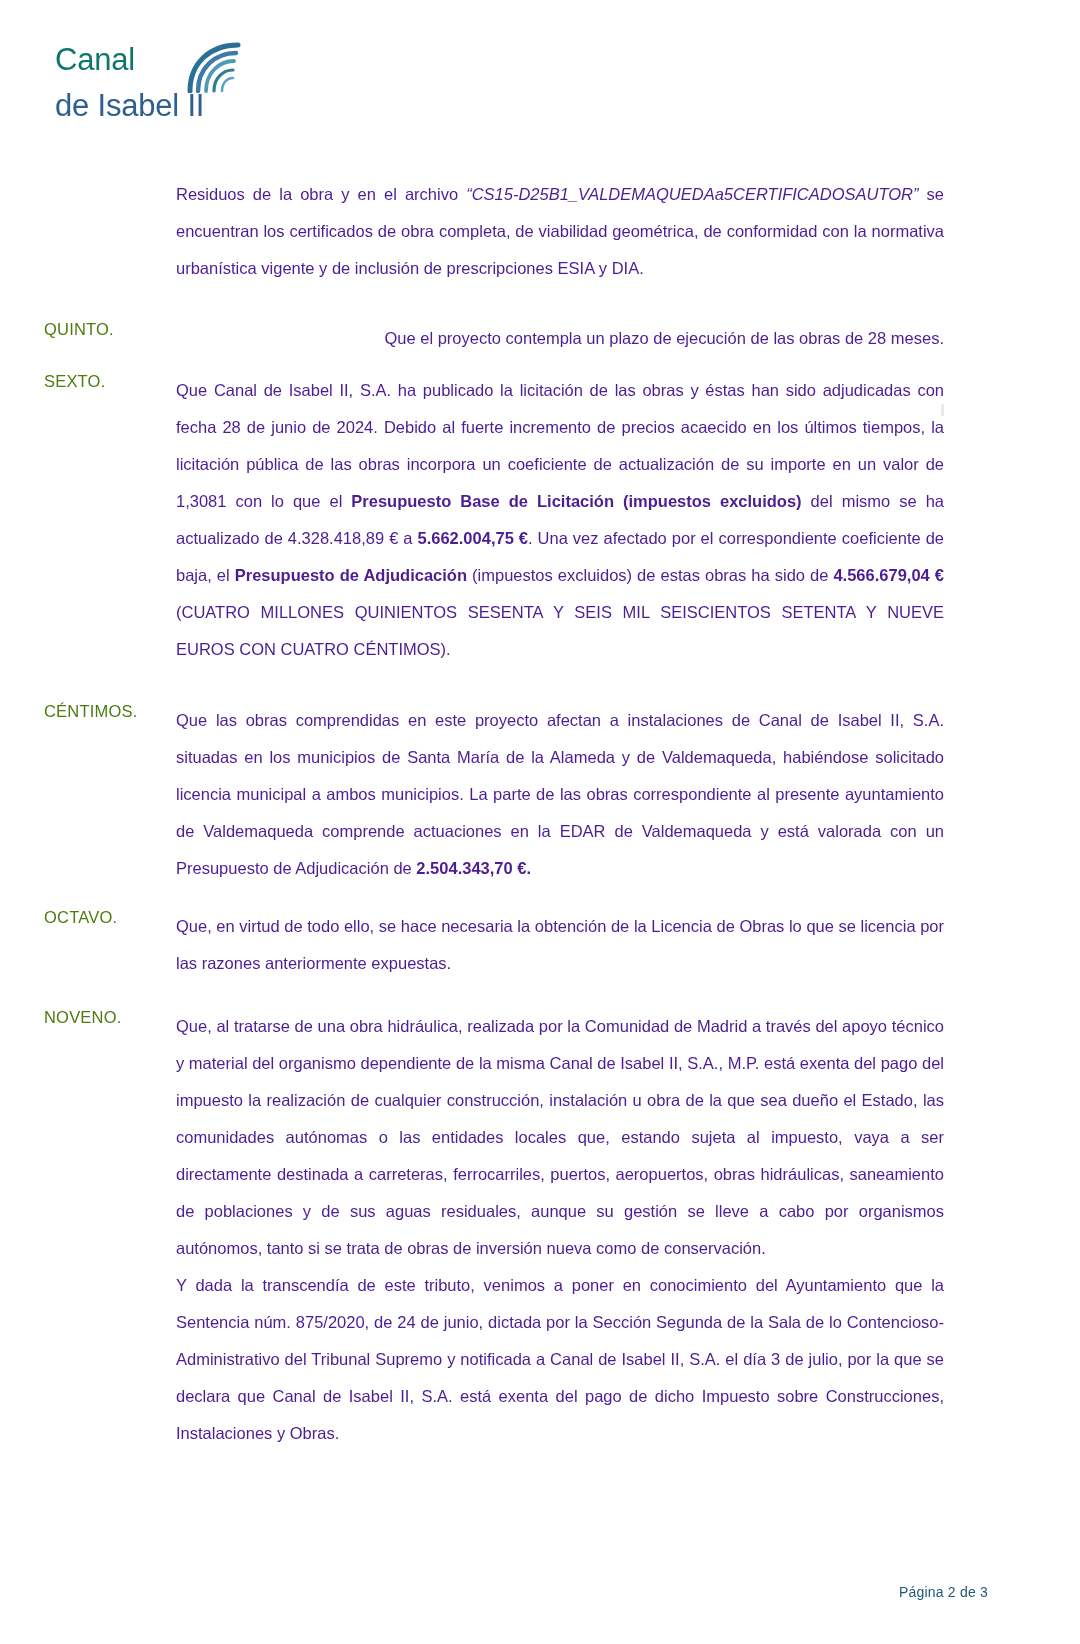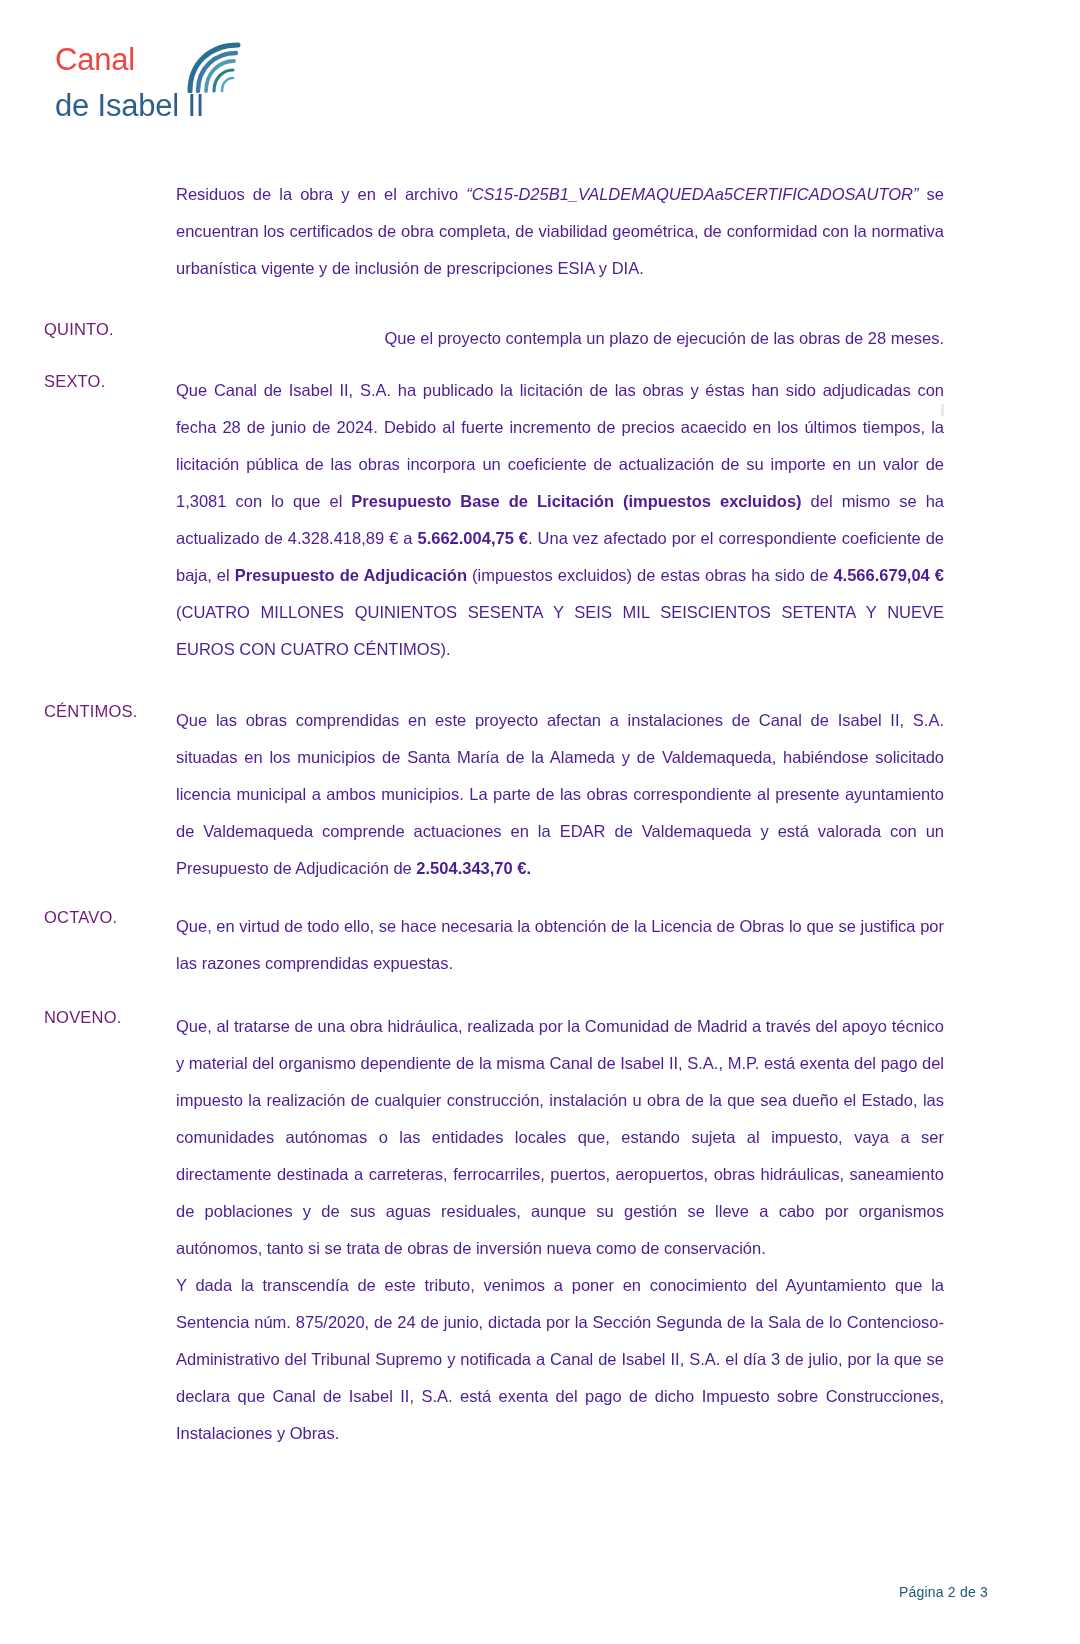--- a/index.html
+++ b/index.html
@@ -41,21 +41,21 @@
     left: 0;
     line-height: 1.0;
     color: #2b5c8a;
     font-family: "Liberation Sans", sans-serif;
     letter-spacing: -0.2px;
   }
 
   .logo-line1 {
     font-size: 31px;
     font-weight: 400;
-    color: #ef4444;
+    color: #0f766e;
     display: block;
     padding-top: 6px;
   }
 
   .logo-line2 {
     font-size: 31px;
     font-weight: 400;
     color: #2f5f8c;
     display: block;
     margin-top: 15px;
@@ -75,21 +75,21 @@
     width: 900px;
     box-sizing: border-box;
   }
 
   .clause-label {
     position: absolute;
     left: 0;
     top: 0;
     width: 130px;
     font-size: 16.5px;
-    color: #701a75;
+    color: #4d7c0f;
     letter-spacing: 0.2px;
     font-family: "Liberation Sans", sans-serif;
   }
 
   .clause-body {
     margin-left: 132px;
     width: 768px;
     font-size: 16.5px;
     line-height: 37px;
     text-align: justify;
@@ -185,21 +185,21 @@
   <div class="clause" style="top: 702px;">
     <div class="clause-label">CÉNTIMOS.</div>
     <div class="clause-body">
       <p class="para" id="septimo-rich"><span>Que las obras comprendidas en este proyecto afectan a instalaciones de Canal de Isabel II, S.A. situadas en los municipios de Santa María de la Alameda y de Valdemaqueda, habiéndose solicitado licencia municipal a ambos municipios. La parte de las obras correspondiente al presente ayuntamiento de Valdemaqueda comprende actuaciones en la EDAR de Valdemaqueda y está valorada con un Presupuesto de Adjudicación de </span><b>2.504.343,70 €.</b></p>
     </div>
   </div>
 
   <div class="clause" style="top: 908px;">
     <div class="clause-label">OCTAVO.</div>
     <div class="clause-body">
-      <p class="para">Que, en virtud de todo ello, se hace necesaria la obtención de la Licencia de Obras lo que se justifica por las razones comprendidas expuestas.</p>
+      <p class="para">Que, en virtud de todo ello, se hace necesaria la obtención de la Licencia de Obras lo que se licencia por las razones anteriormente expuestas.</p>
     </div>
   </div>
 
   <div class="clause" style="top: 1008px;">
     <div class="clause-label">NOVENO.</div>
     <div class="clause-body">
       <p class="para">Que, al tratarse de una obra hidráulica, realizada por la Comunidad de Madrid a través del apoyo técnico y material del organismo dependiente de la misma Canal de Isabel II, S.A., M.P. está exenta del pago del impuesto la realización de cualquier construcción, instalación u obra de la que sea dueño el Estado, las comunidades autónomas o las entidades locales que, estando sujeta al impuesto, vaya a ser directamente destinada a carreteras, ferrocarriles, puertos, aeropuertos, obras hidráulicas, saneamiento de poblaciones y de sus aguas residuales, aunque su gestión se lleve a cabo por organismos autónomos, tanto si se trata de obras de inversión nueva como de conservación.</p>
       <p class="para">Y dada la transcendía de este tributo, venimos a poner en conocimiento del Ayuntamiento que la Sentencia núm. 875/2020, de 24 de junio, dictada por la Sección Segunda de la Sala de lo Contencioso-Administrativo del Tribunal Supremo y notificada a Canal de Isabel II, S.A. el día 3 de julio, por la que se declara que Canal de Isabel II, S.A. está exenta del pago de dicho Impuesto sobre Construcciones, Instalaciones y Obras.</p>
     </div>
   </div>

